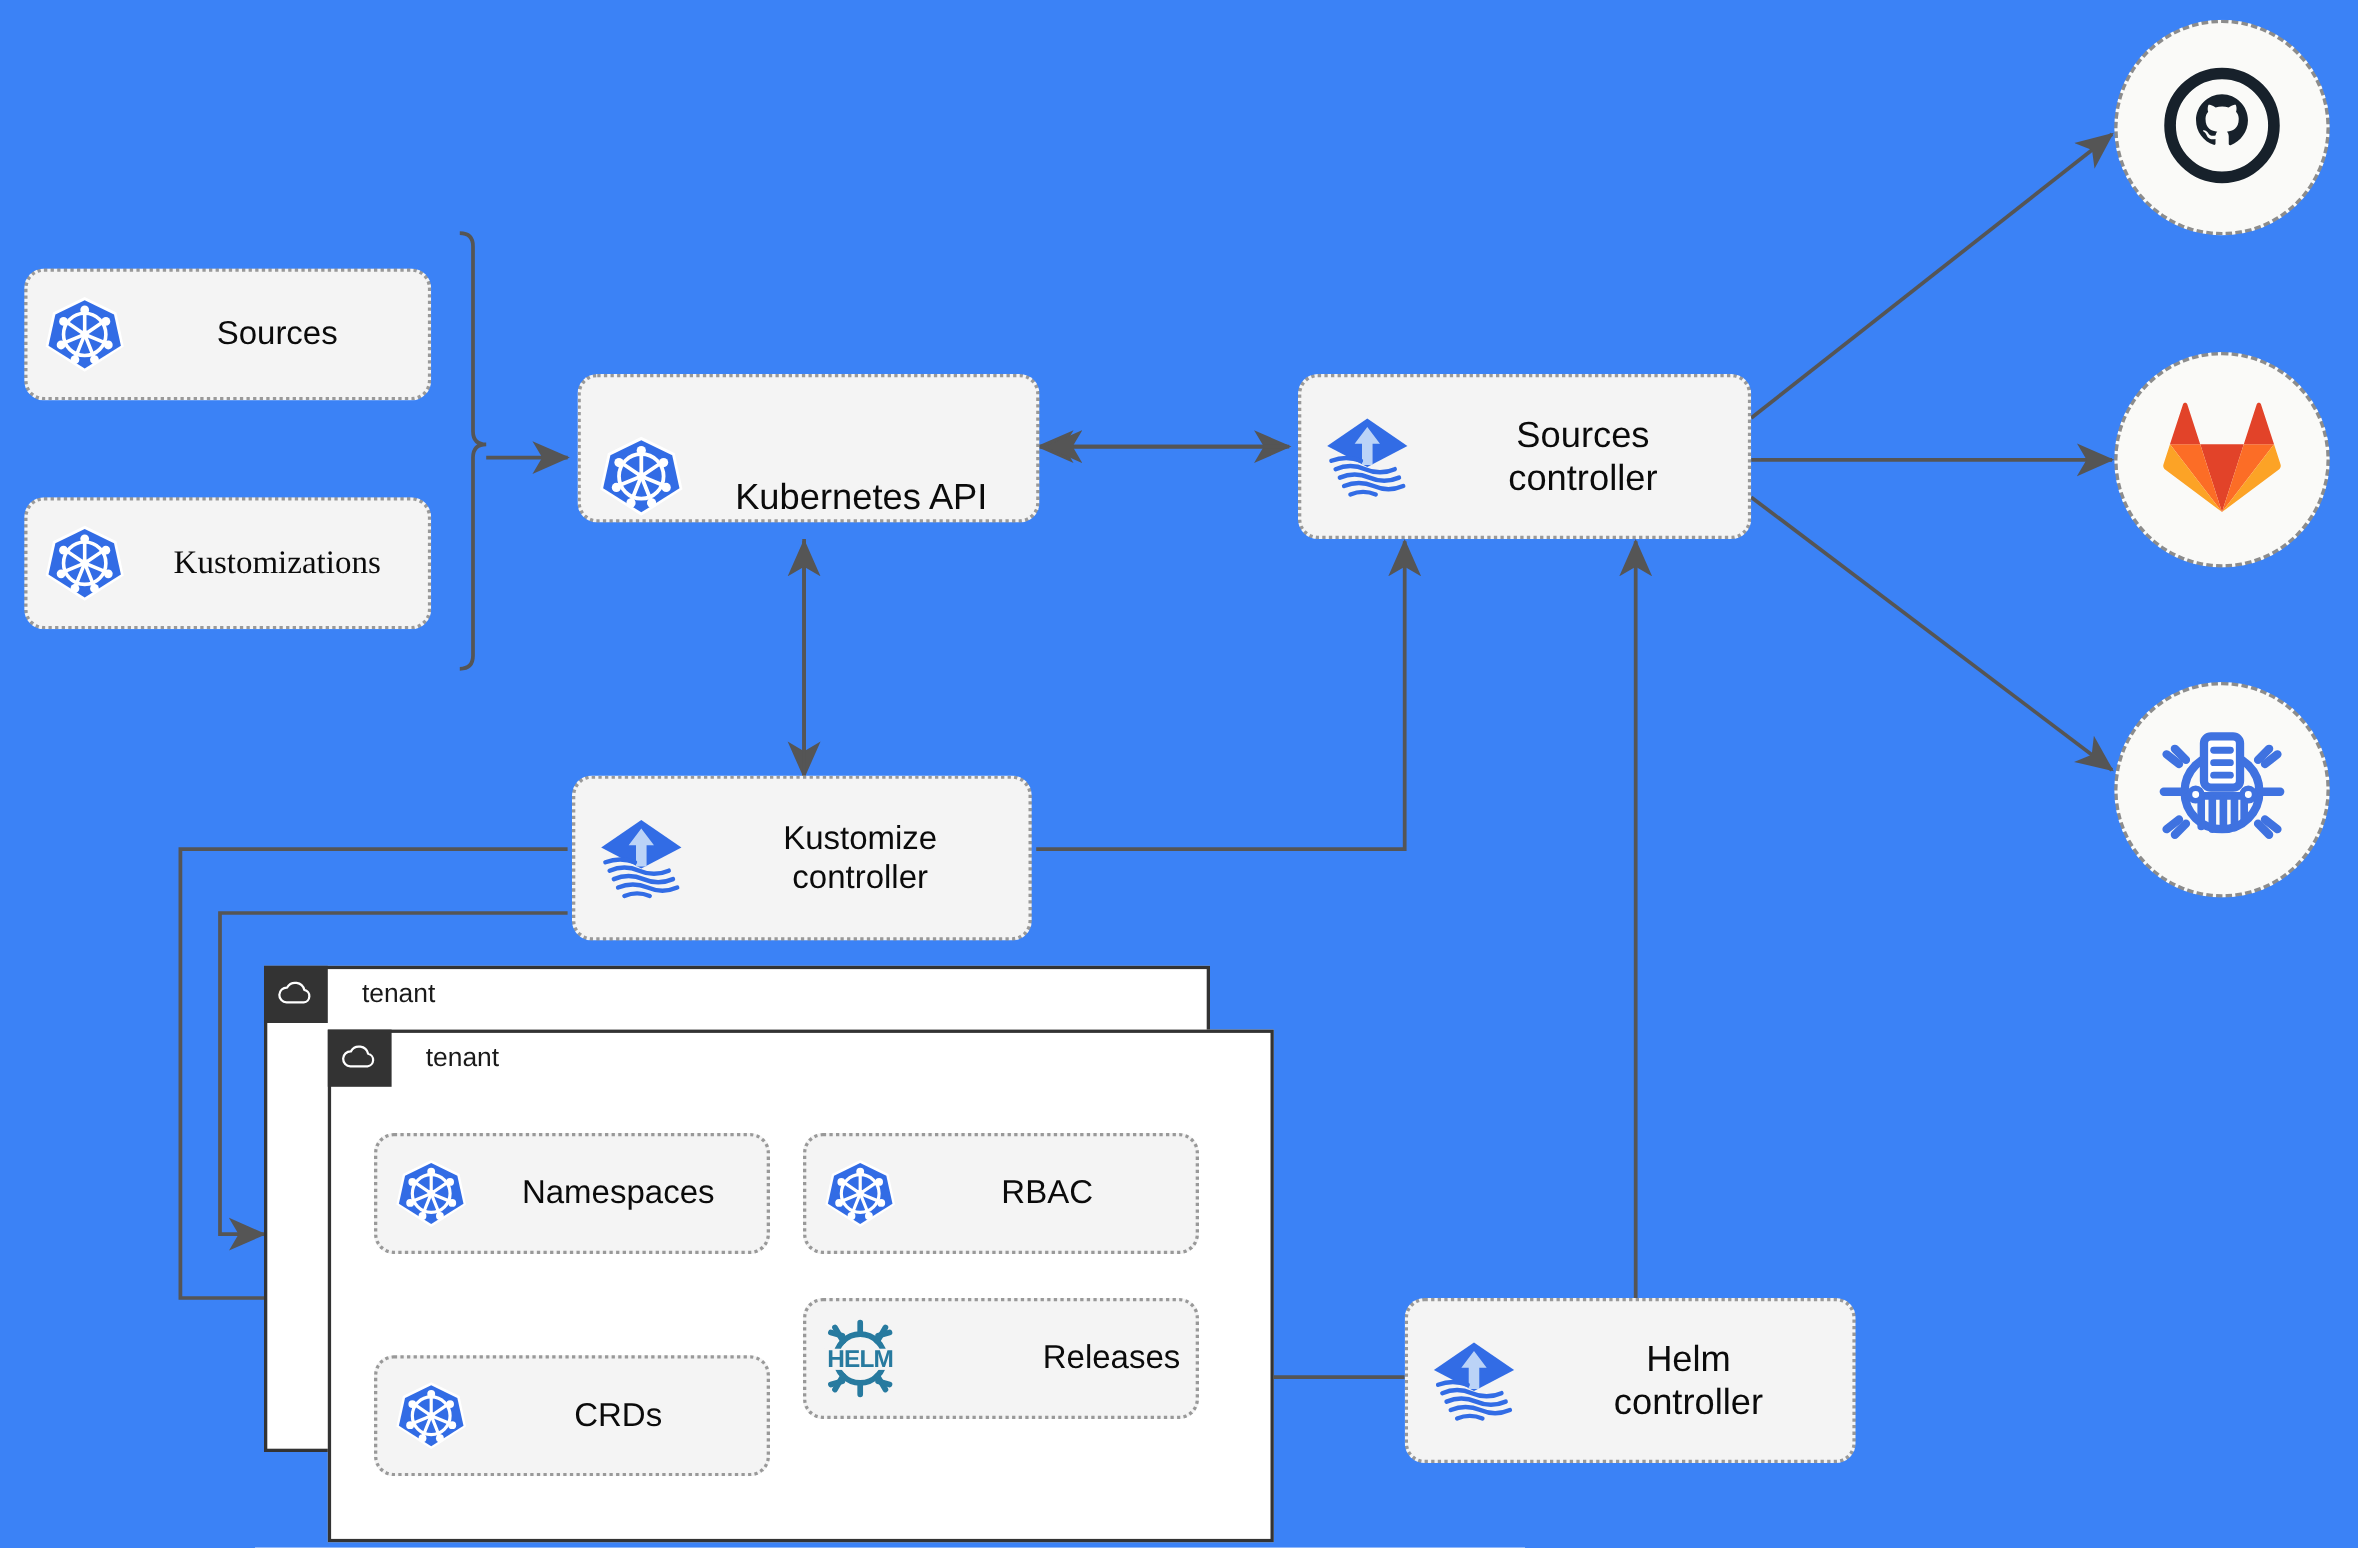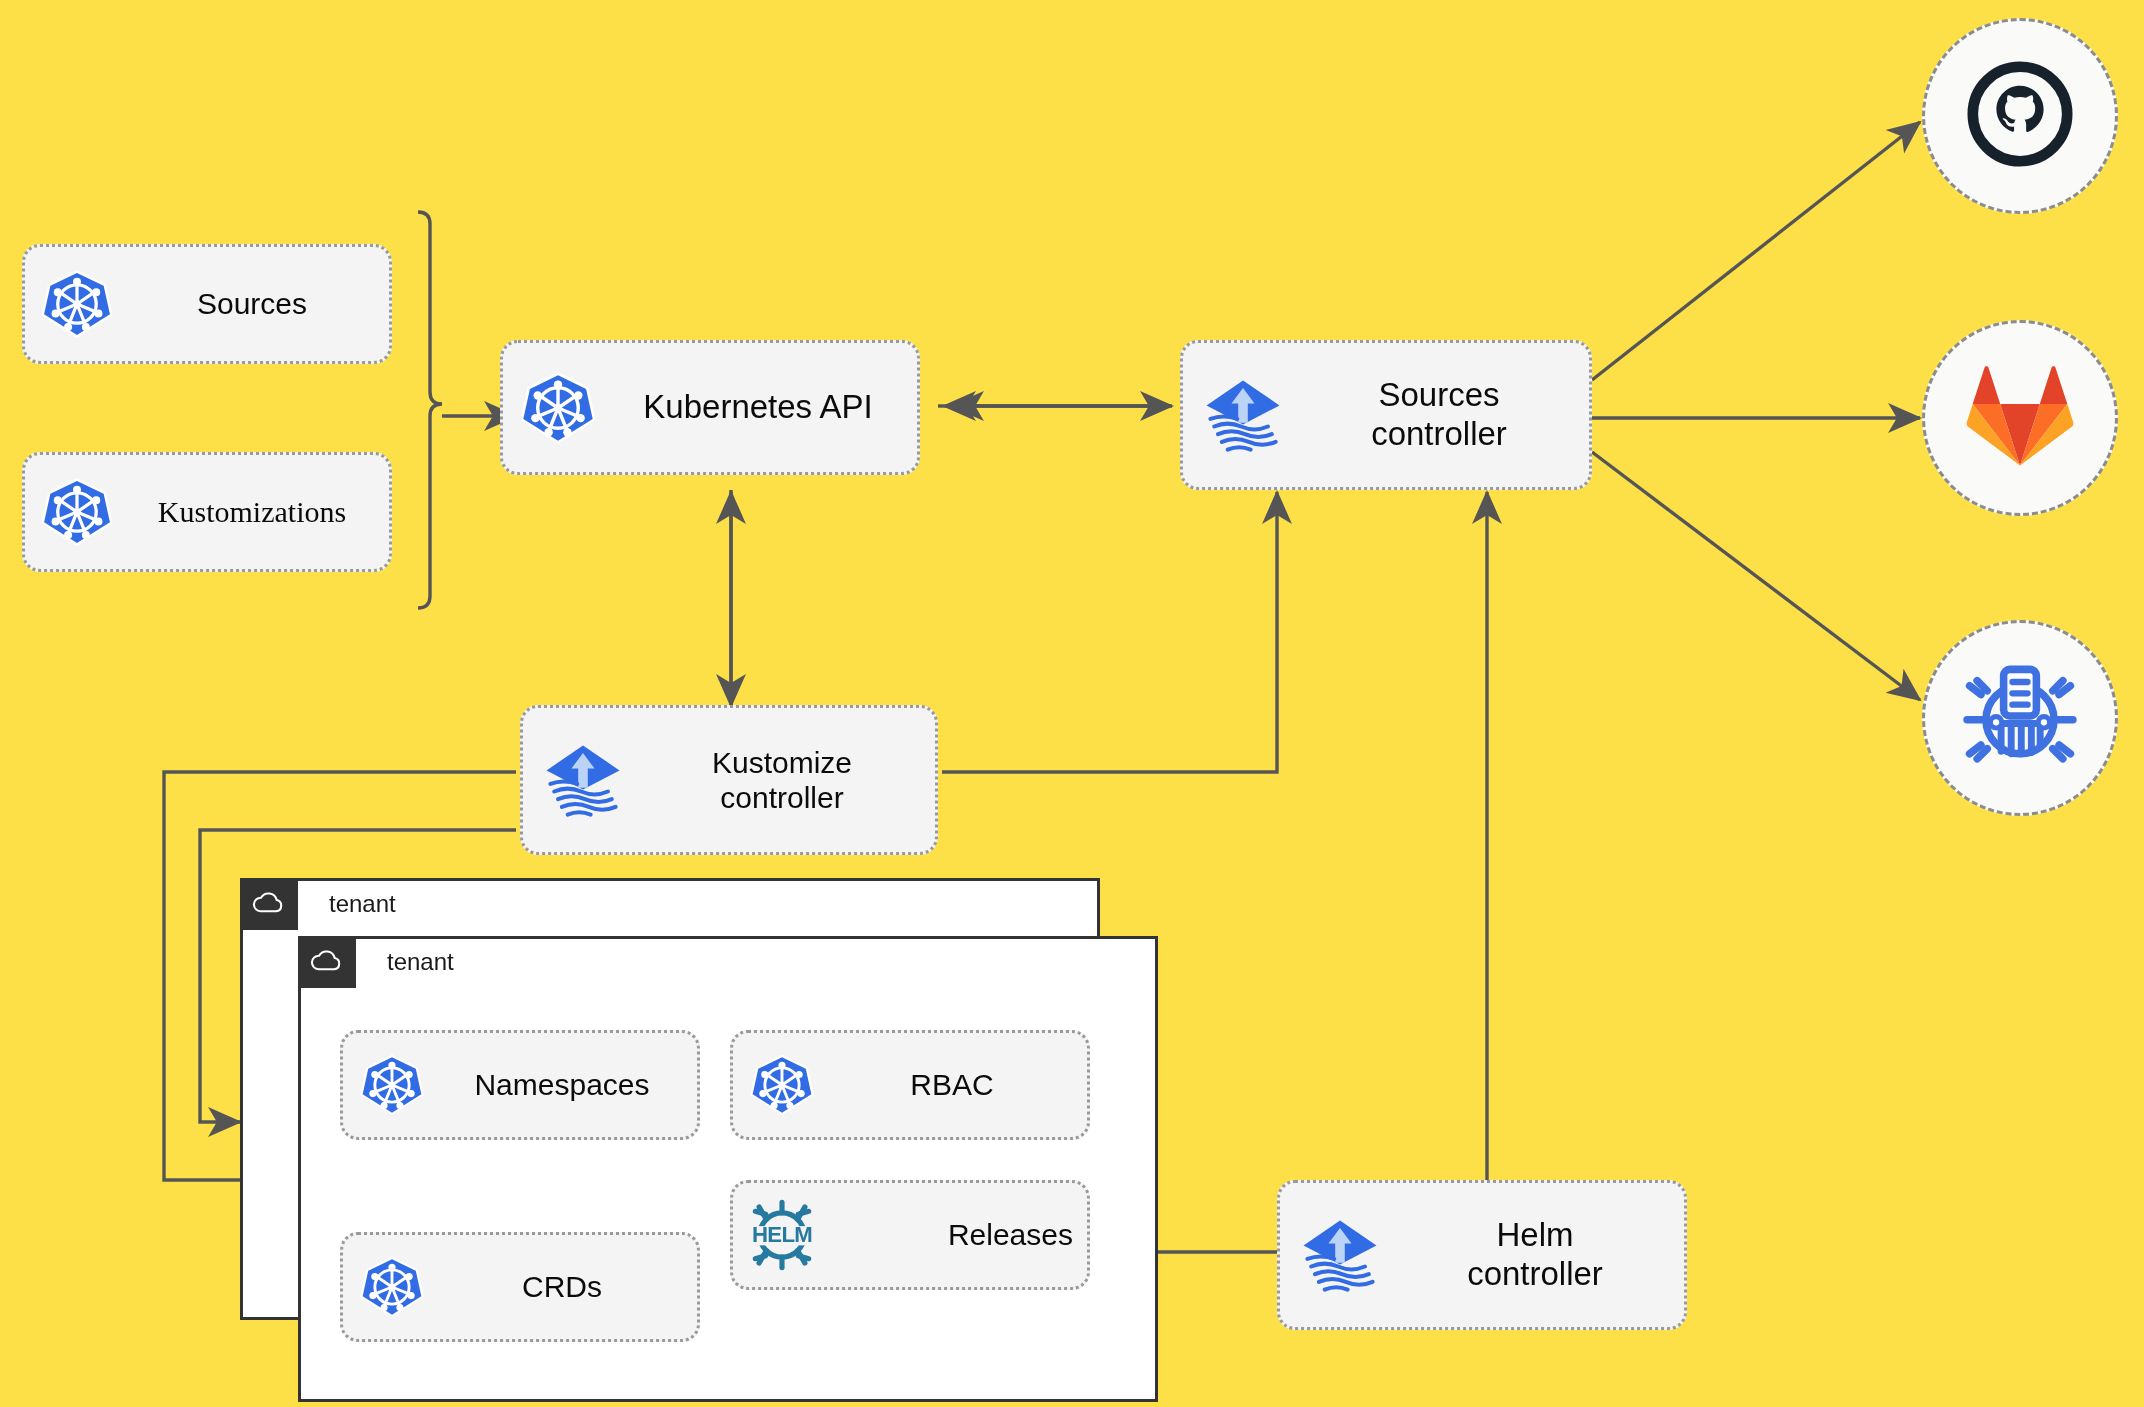--- a/index.html
+++ b/index.html
@@ -1,17 +1,17 @@
 <!DOCTYPE html>
 <html><head>
 <meta charset="utf-8">
 <style>
   html,body{margin:0;padding:0;background:#ffffff;}
   body{font-family:"Liberation Sans","DejaVu Sans",sans-serif;}
-  #stage{position:relative;width:2144px;height:1407px;background:#fde047;overflow:hidden;}
+  #stage{position:relative;width:2144px;height:1407px;background:#3b82f6;overflow:hidden;}
   #wires{position:absolute;left:0;top:0;width:2144px;height:1407px;pointer-events:none;}
 
   
   .node{
     position:absolute;
     background:#f4f4f4;
     border:3px dotted #999;
     border-radius:18px;
     box-sizing:border-box;
     display:flex;
@@ -165,21 +165,21 @@
             <circle cx="62" cy="81" r="5.4"></circle>
           <circle cx="38" cy="81" r="5.4"></circle>
             <circle cx="21" cy="63" r="5.4"></circle>
           <circle cx="24" cy="34" r="5.4"></circle>
         </g>
       </svg>
     </span>
     <span class="lbl" style="font-size:30px;">Kustomizations</span>
   </div>
 
-  <div class="node" style="left:500px;top:340px;width:420px;height:135px;">
+  <div class="node" style="left:525px;top:340px;width:420px;height:135px;align-items:flex-end;">
     <span class="ico" style="width:110px;">
       <svg class="k8s-svg" width="78" height="78" viewBox="0 0 100 100" aria-hidden="true">
         <polygon points="50,4 89,23 98,65 50,96 2,65 11,23" fill="#fff"></polygon>
         <polygon points="50,8 86,25.5 94.5,64 50,92 5.5,64 14,25.5" fill="#326CE5"></polygon>
         <g fill="#fff">
           <circle cx="50" cy="50" r="5"></circle>
           <g stroke="#fff" stroke-width="4.4" stroke-linecap="round">
             <line x1="50" y1="50" x2="50" y2="20"></line>
               <line x1="50" y1="50" x2="75" y2="33"></line>
             <line x1="50" y1="50" x2="79" y2="62"></line>

